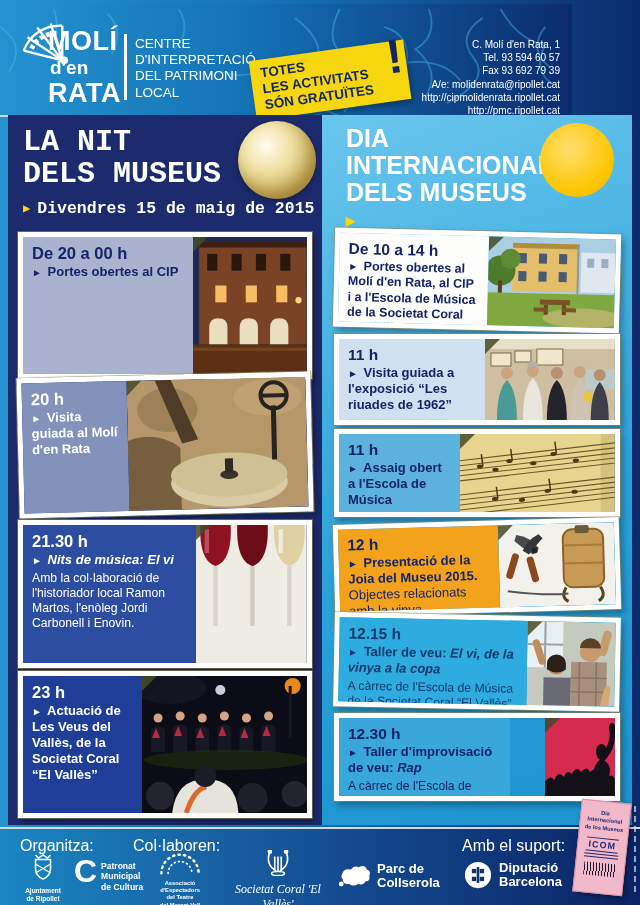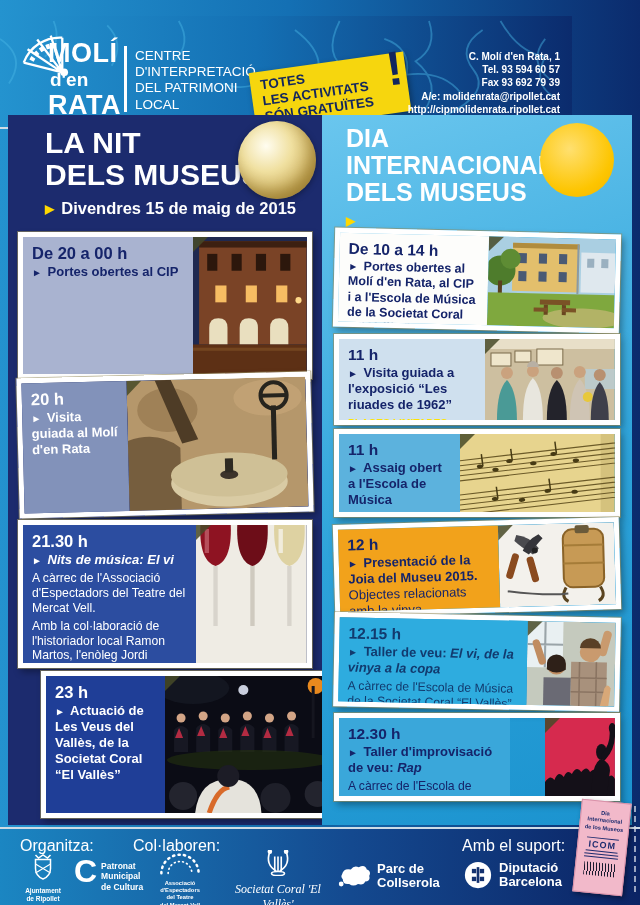--- a/index.html
+++ b/index.html
@@ -1,45 +1,45 @@
 <!DOCTYPE html>
 <html><head>
 <meta charset="utf-8">
 <style>
   *{box-sizing:border-box;margin:0;padding:0;}
   html,body{width:640px;height:905px;}
   body{position:relative;overflow:hidden;font-family:"Liberation Sans",sans-serif;
        background:linear-gradient(to right,#2493cf 0%,#1470b4 45%,#0b2b6d 100%);}
 
   
-  .hd{position:absolute;left:0;top:16px;width:572px;height:113px;overflow:hidden;
+  .hd{position:absolute;left:0;top:4px;width:572px;height:113px;overflow:hidden;
       background:linear-gradient(to right,#2493cf 0%,#1470b4 45%,#0b2b6d 100%);
       border-bottom:2px solid #cfdce6;}
   .cracks{position:absolute;inset:0;width:100%;height:100%;}
   .fan{position:absolute;left:14px;top:12px;width:58px;height:54px;}
   .brand-name{position:absolute;left:48px;top:24px;color:#fff;font-weight:bold;line-height:1;}
   .bn1,.bn3{font-size:27px;letter-spacing:.5px;}
   .bn2{font-size:19px;margin:3px 0 3px 2px;}
   .brand-sep{position:absolute;left:124px;top:30px;width:3px;height:66px;background:#fff;}
   .brand-sub{position:absolute;left:135px;top:32px;color:#fff;font-weight:normal;font-size:13.5px;line-height:1.2;}
   .badge{position:absolute;left:252px;top:46px;transform:rotate(-8deg);background:#f6d60e;color:#12265e;
          font-weight:bold;font-size:13.5px;line-height:1.18;padding:6px 36px 6px 10px;
          box-shadow:2px 3px 6px rgba(0,0,0,.35);}
   .badge span{display:block;}
   .excl{position:absolute;right:3px;top:-8px;font-size:48px;font-weight:bold;line-height:1;}
-  .contact{position:absolute;right:12px;top:34px;text-align:right;color:#fff;font-weight:bold;
+  .contact{position:absolute;right:12px;top:34px;text-align:right;color:#fff;font-weight:normal;
            font-size:10px;line-height:1.32;}
   .contact span{display:block;}
 
   
   .panel-night{position:absolute;left:8px;top:115px;width:314px;height:710px;background:#1c2b6e;}
   .panel-day{position:absolute;left:322px;top:115px;width:310px;height:710px;
              background:linear-gradient(160deg,#6ac6ee 0%,#2da3da 55%,#1b93cf 100%);}
   .col-head{position:relative;color:#fff;}
-  .night-head{padding:12px 0 0 37px;}
+  .night-head{padding:12px 0 0 15px;font-family:Liberation Mono, monospace;}
   .day-head{padding:10px 0 0 24px;}
   .nt{font-size:30px;font-weight:bold;line-height:1.05;}
   .dt{font-size:25px;font-weight:bold;line-height:1.07;}
   .date-row{margin-top:9px;display:flex;align-items:center;gap:7px;font-size:16.5px;font-weight:bold;}
   .date-row .arr{font-size:12px;color:#ffd800;}
   .day-head .date-row{color:#fdf6d0;}
   .moon{position:absolute;left:230px;top:6px;width:78px;height:78px;border-radius:50%;
         background:radial-gradient(circle at 36% 32%,#fffdf0 0%,#f0e0a0 35%,#cdb05e 70%,#a8893e 100%);
         box-shadow:inset -6px -8px 14px rgba(120,90,20,.45),0 2px 6px rgba(0,0,0,.35);}
   .sun{position:absolute;left:218px;top:8px;width:74px;height:74px;border-radius:50%;
@@ -61,21 +61,21 @@
   .hl span{display:block;}
   .italic{font-style:italic;}
   .normal{font-weight:normal;}
 
   #cardL1{left:10px;top:117px;width:294px;height:147px;}
   #cardL1 .txt{background:#a9b3d0;color:#15246a;flex:0 0 60%;}
   #cardL2{left:10px;top:260px;width:294px;height:140px;transform:rotate(-1.4deg);}
   #cardL2 .txt{background:#8292ba;color:#fff;flex:0 0 37%;}
   #cardL3{left:10px;top:405px;width:294px;height:148px;}
   #cardL3 .txt{background:#2c4da0;color:#fff;flex:0 0 61%;}
-  #cardL4{left:10px;top:556px;width:294px;height:147px;margin-left:23px;}
+  #cardL4{left:10px;top:556px;width:294px;height:147px;}
   #cardL4 .txt{background:#1f3e97;color:#fff;flex:0 0 42%;}
 
   #cardR1{left:12px;top:116px;width:286px;height:99px;transform:rotate(1.4deg);}
   #cardR1 .txt{background:#fdfdfb;color:#15246a;flex:0 0 54%;}
   #cardR2{left:12px;top:219px;width:286px;height:91px;}
   #cardR2 .txt{background:#cfe0ee;color:#15246a;flex:0 0 53%;}
   #cardR3{left:12px;top:314px;width:286px;height:88px;}
   #cardR3 .txt{background:#5cb2dd;color:#15246a;flex:0 0 44%;}
   #cardR4{left:12px;top:406px;width:286px;height:92px;transform:rotate(-1.6deg);}
   #cardR4 .txt{background:#f2a21b;color:#15246a;flex:0 0 58%;}
@@ -243,21 +243,20 @@
     </div>
   </article>
 
   <article class="card" id="cardL3">
     <div class="txt">
       <div class="time">21.30 h</div>
       <div class="t-title italic">
         <span class="barr">►</span>
         <span>Nits de música: El vi</span>
       </div>
-      <div class="desc">A càrrec de l'Associació d'Espectadors del Teatre del Mercat Vell.</div>
       <div class="desc">Amb la col·laboració de l'historiador local Ramon Martos, l'enòleg Jordi Carbonell i Enovin.</div>
 
     </div>
     <div class="photo">
       <svg viewBox="0 0 102 138" preserveAspectRatio="none">
         <rect width="102" height="138" fill="#efece4"></rect>
         <path d="M4 0 h28 c1 26 -5 38 -14 41 c-9 -3 -15 -15 -14 -41 z" fill="#8e1322"></path>
         <rect x="8" y="4" width="4" height="24" fill="#c86a74" opacity=".7"></rect>
           <rect x="16" y="41" width="4" height="60" fill="#d8d4cc"></rect>
         <path d="M38 0 h28 c1 26 -5 38 -14 41 c-9 -3 -15 -15 -14 -41 z" fill="#6d0d18"></path>

